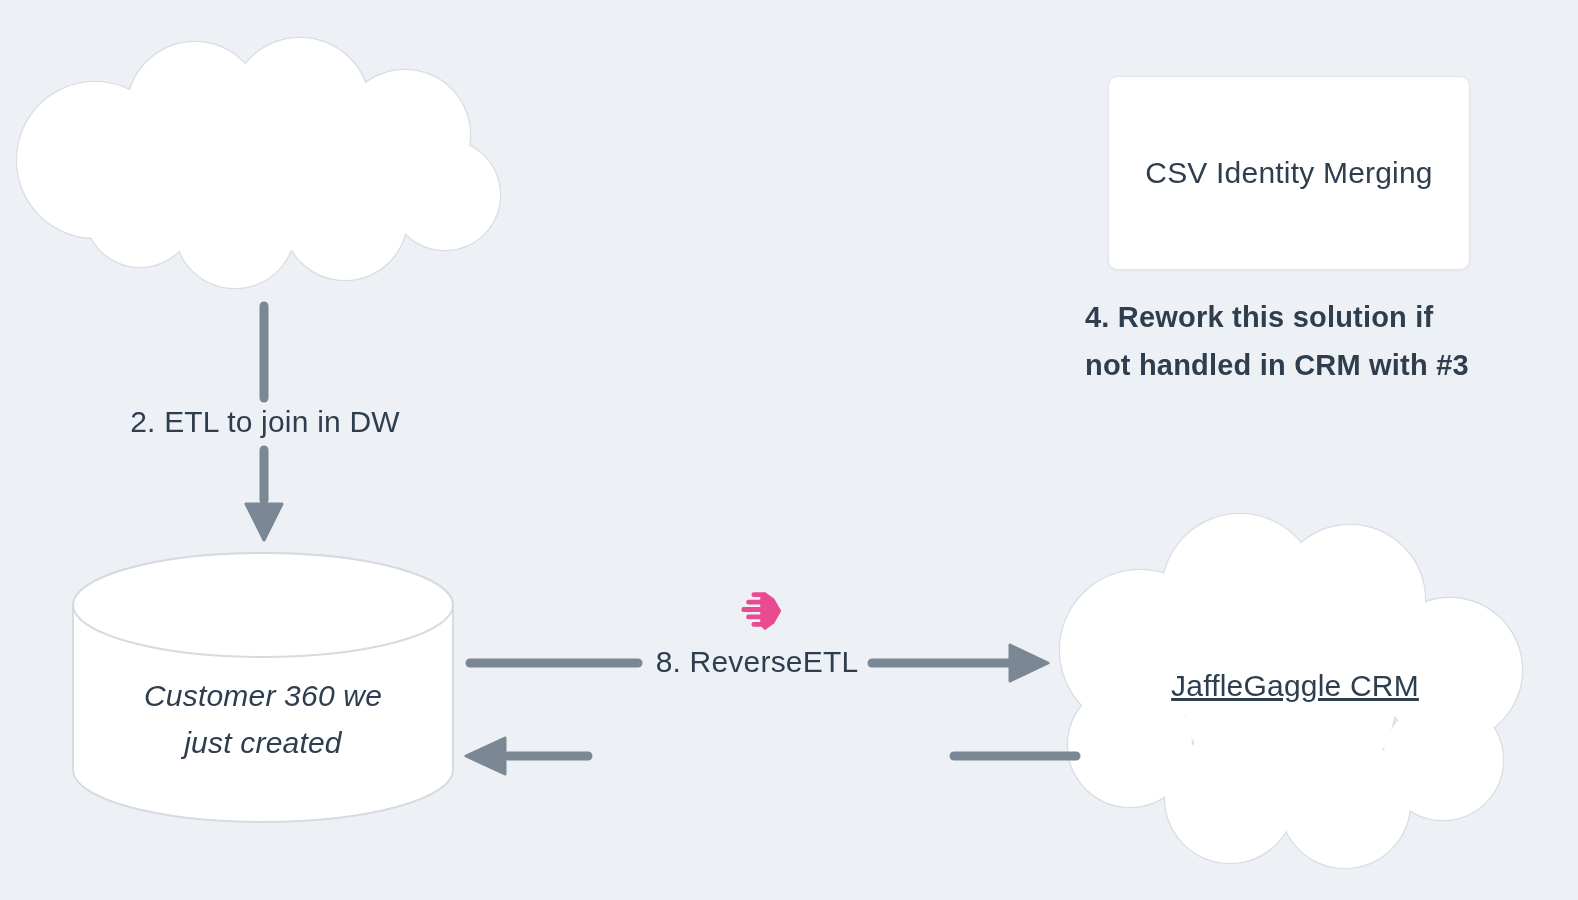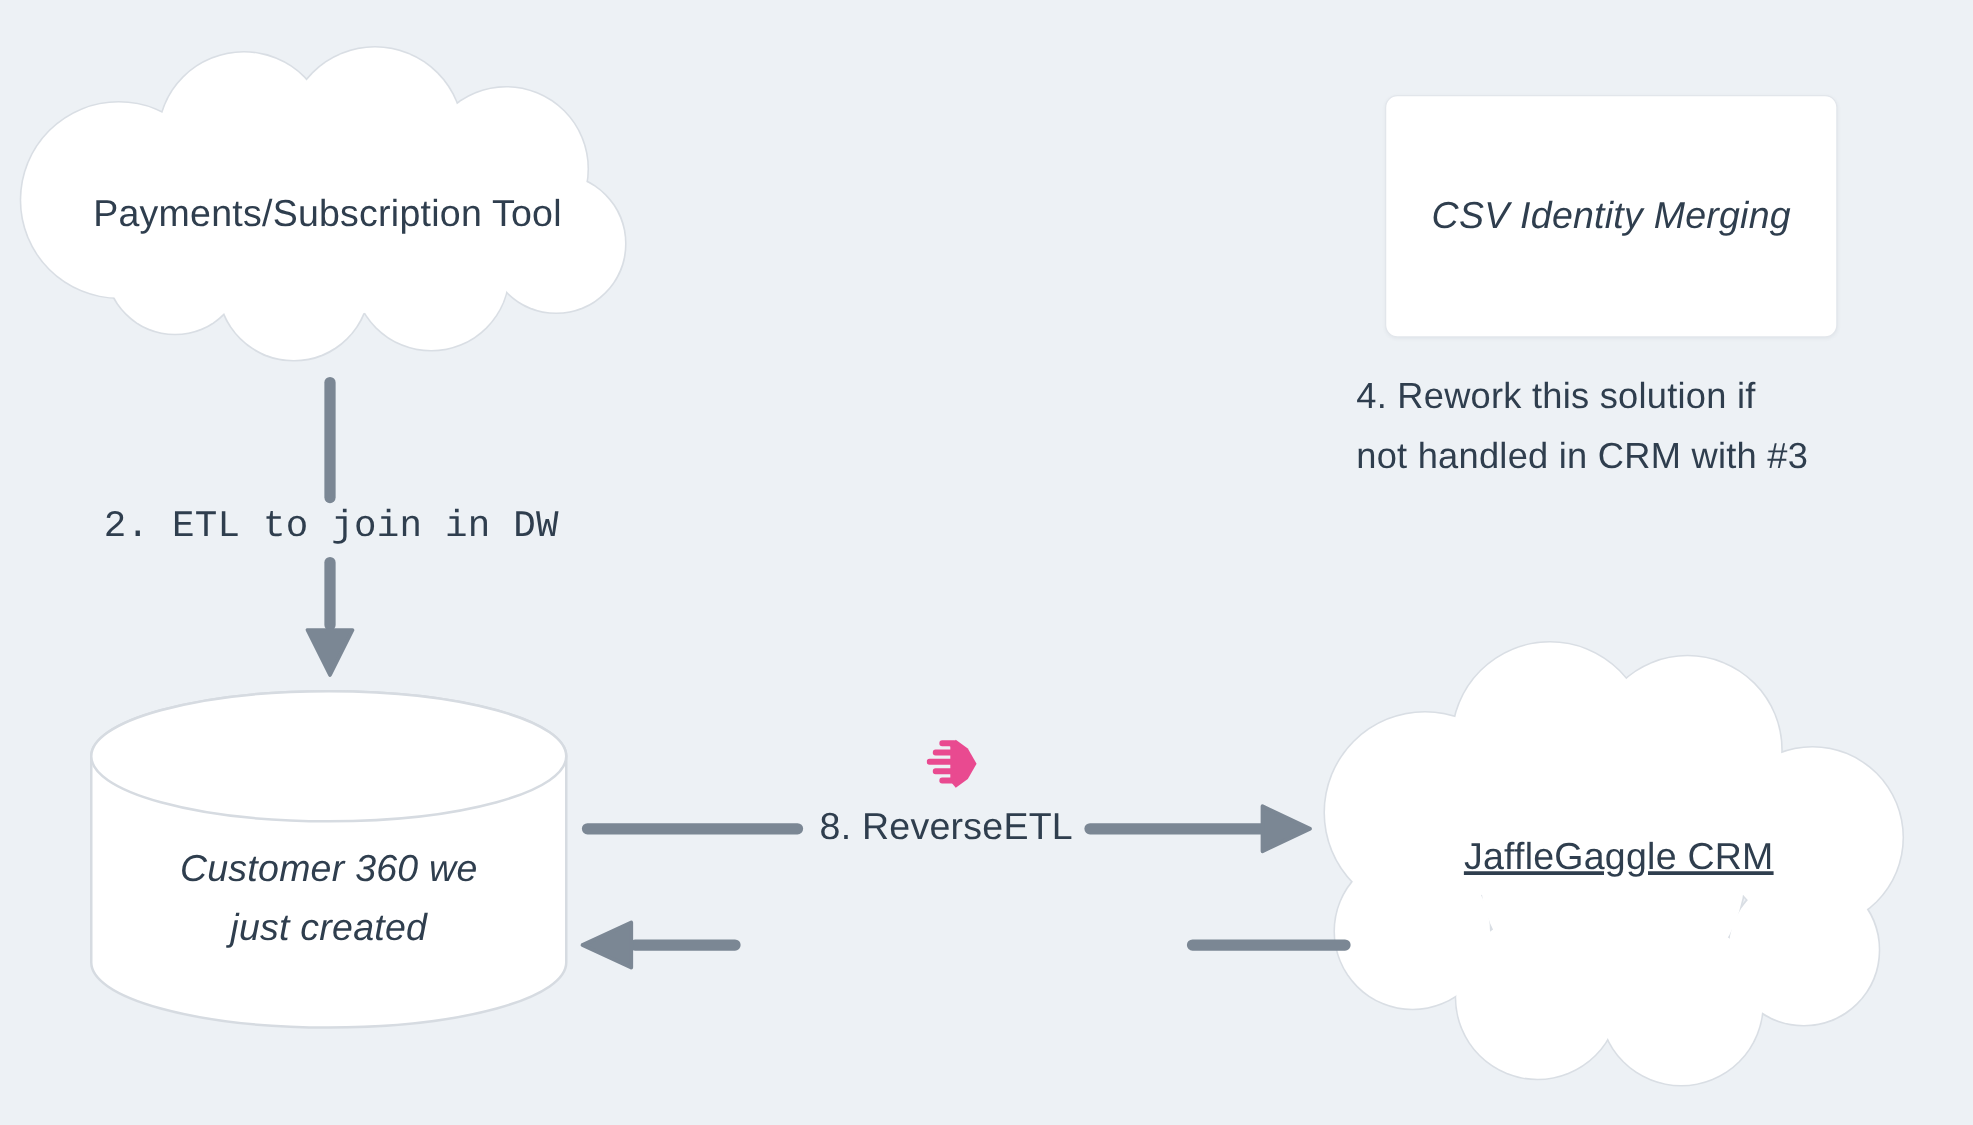--- a/index.html
+++ b/index.html
@@ -33,49 +33,50 @@
 
   .label {
     position: absolute;
     font-size: 30px;
     line-height: 36px;
     text-align: center;
     color: #2f3e4e;
     letter-spacing: 0.2px;
   }
   .lbl-payments { left: 12px;  top: 152px; width: 500px; line-height: 40px; }
-  .lbl-etl-join { left: 40px;  top: 404px; width: 450px; font-family: Liberation Mono, monospace; }
+  .lbl-etl-join { left: 40px;  top: 404px; width: 450px; }
   .lbl-warehouse{ left: 128px; top: 672px; width: 270px; line-height: 47px; font-style: italic; }
   .lbl-reverse  { left: 632px; top: 645px; width: 250px; line-height: 34px; }
   .lbl-crm      { left: 1095px;top: 666px; width: 400px; line-height: 40px; text-decoration: underline; }
   .lbl-etl-from { left: 592px; top: 738px; width: 360px; line-height: 35px; }
 
   .csv-box {
     position: absolute;
     left: 1108px; top: 76px;
     width: 360px; height: 192px;
     background: #ffffff;
     border: 1px solid #e2e6eb;
     border-radius: 10px;
     box-shadow: 0 1px 3px rgba(45,62,80,0.06);
     display: flex;
     align-items: center;
     justify-content: center;
   }
-  .csv-box .label { position: static; width: 100%; font-style: italic; }
+  .csv-box .label { position: static; width: 100%; }
 
   .note {
     position: absolute;
     left: 1085px; top: 293px;
     width: 480px;
     font-size: 29px;
     line-height: 48px;
     color: #2f3e4e;
     text-align: left;
     letter-spacing: 0.2px;
+    font-weight: bold;
   }
 
   .ht-icon {
     position: absolute;
     left: 741px; top: 590px;
     width: 42px; height: 42px;
   }
   .ht-fill { fill: #e94a90; }
 </style>
 </head>
@@ -137,21 +138,20 @@
       <path class="arrow-head" d="M1010,645 L1010,681 L1048,663 Z"></path>
     </g>
 
     <g>
       <line class="arrow-line" x1="508" y1="756" x2="588" y2="756"></line>
       <line class="arrow-line" x1="954" y1="756" x2="1076" y2="756"></line>
       <path class="arrow-head" d="M505,738 L505,774 L466,756 Z"></path>
     </g>
   </svg>
 
-  <div class="label lbl-payments">Payments/Subscription Tool</div>
 
   <div class="csv-box">
     <div class="label">CSV Identity Merging</div>
   </div>
 
   <div class="note">
     <div>4. Rework this solution if</div>
     <div>not handled in CRM with #3</div>
   </div>
 

